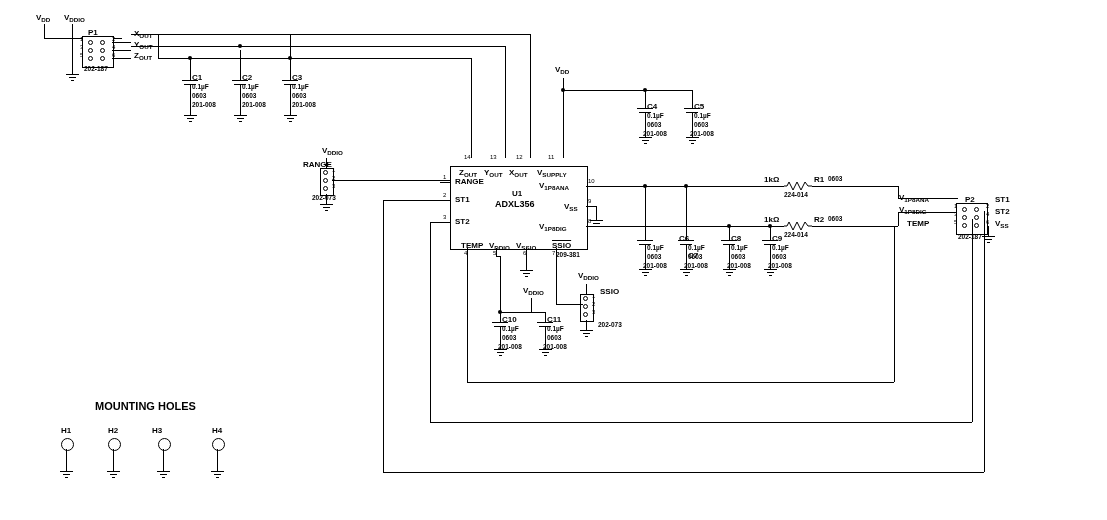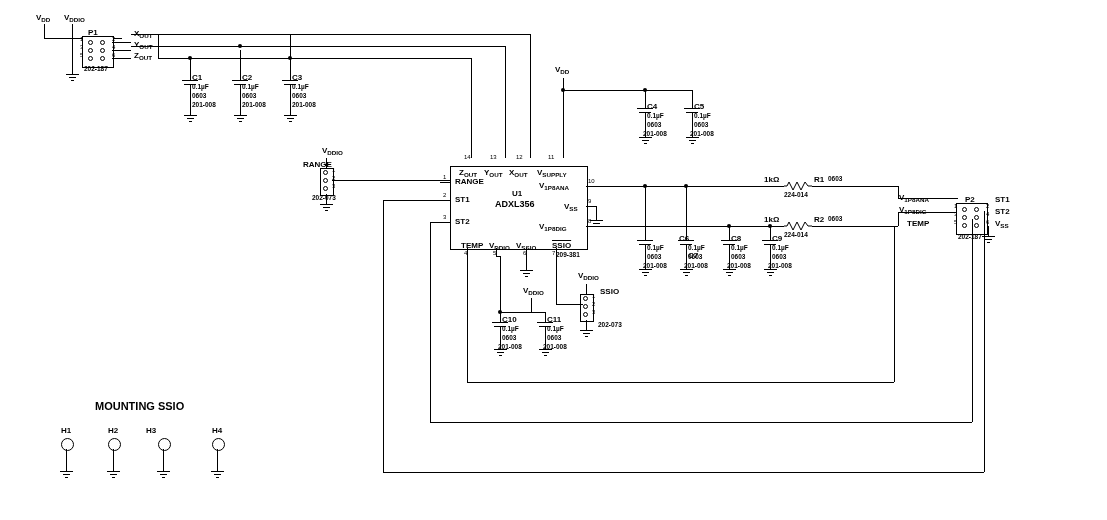--- a/index.html
+++ b/index.html
@@ -447,41 +447,41 @@
   <div class="wire h" style="left:383px;top:200px;width:57px;"></div>
   <div class="wire v" style="left:383px;top:200px;height:272px;"></div>
   <div class="wire h" style="left:383px;top:472px;width:601px;"></div>
   <div class="wire v" style="left:984px;top:211px;height:261px;"></div>
 
   <div class="wire h" style="left:430px;top:222px;width:20px;"></div>
   <div class="wire v" style="left:430px;top:222px;height:200px;"></div>
   <div class="wire h" style="left:430px;top:422px;width:542px;"></div>
   <div class="wire v" style="left:972px;top:219px;height:203px;"></div>
 
-  <div class="lbl big" style="left:95px;top:401px;">MOUNTING SSIO</div>
+  <div class="lbl big" style="left:95px;top:401px;">MOUNTING HOLES</div>
 
   <div class="lbl b" style="left:61px;top:427px;">H1</div>
   <div class="hole" style="left:61px;top:438px;"></div>
   <div class="wire v" style="left:66px;top:449px;height:22px;"></div>
   <div class="gnd" style="left:60px;top:471px;">
       <div class="g1"></div>
       <div class="g2"></div>
       <div class="g3"></div>
     </div>
 
   <div class="lbl b" style="left:108px;top:427px;">H2</div>
   <div class="hole" style="left:108px;top:438px;"></div>
   <div class="wire v" style="left:113px;top:449px;height:22px;"></div>
   <div class="gnd" style="left:107px;top:471px;">
       <div class="g1"></div>
       <div class="g2"></div>
       <div class="g3"></div>
     </div>
 
-  <div class="lbl b" style="left:146px;top:427px;">H3</div>
+  <div class="lbl b" style="left:152px;top:427px;">H3</div>
   <div class="hole" style="left:158px;top:438px;"></div>
   <div class="wire v" style="left:163px;top:449px;height:22px;"></div>
   <div class="gnd" style="left:157px;top:471px;">
       <div class="g1"></div>
       <div class="g2"></div>
       <div class="g3"></div>
     </div>
 
   <div class="lbl b" style="left:212px;top:427px;">H4</div>
   <div class="hole" style="left:212px;top:438px;"></div>

